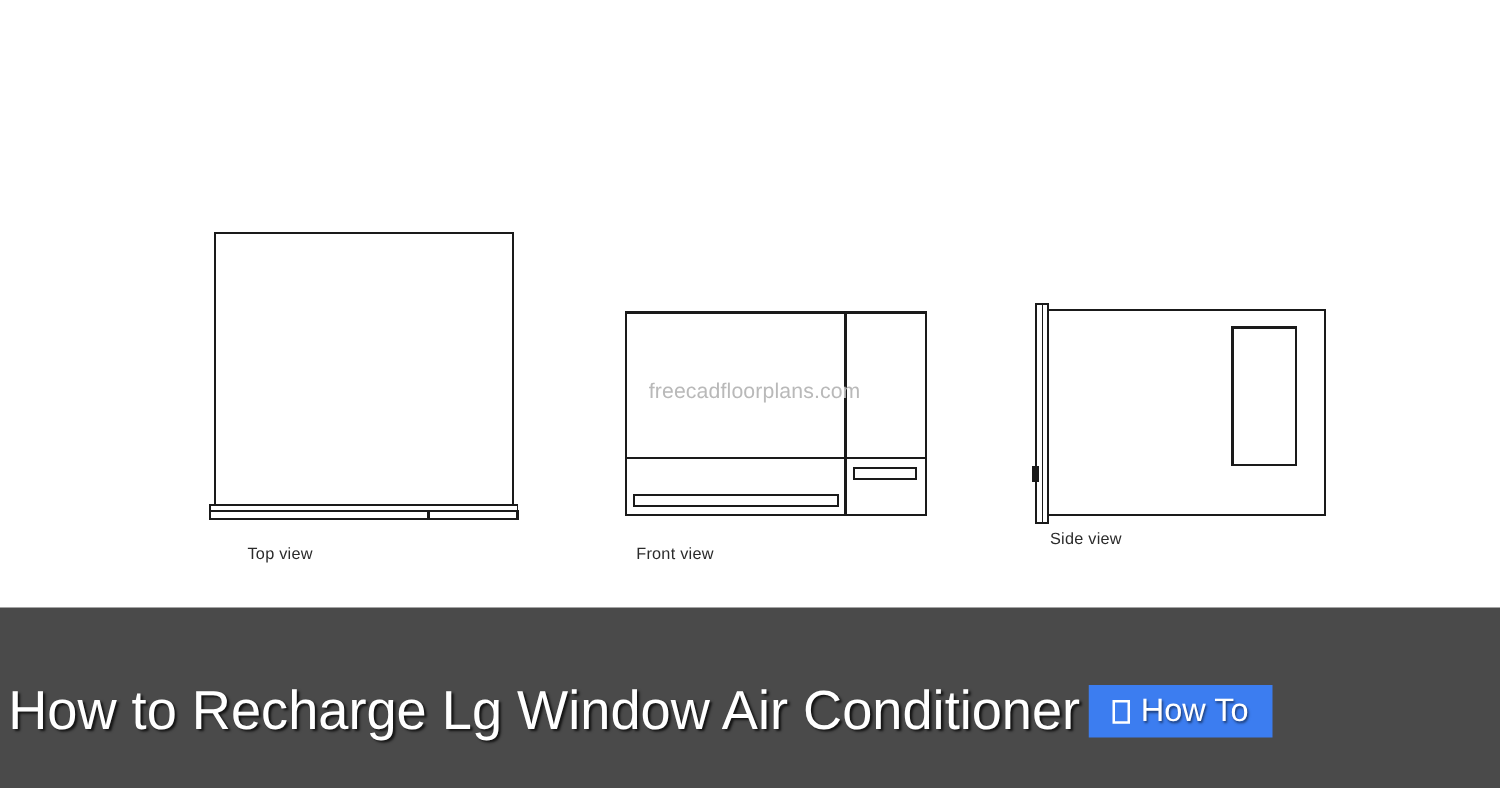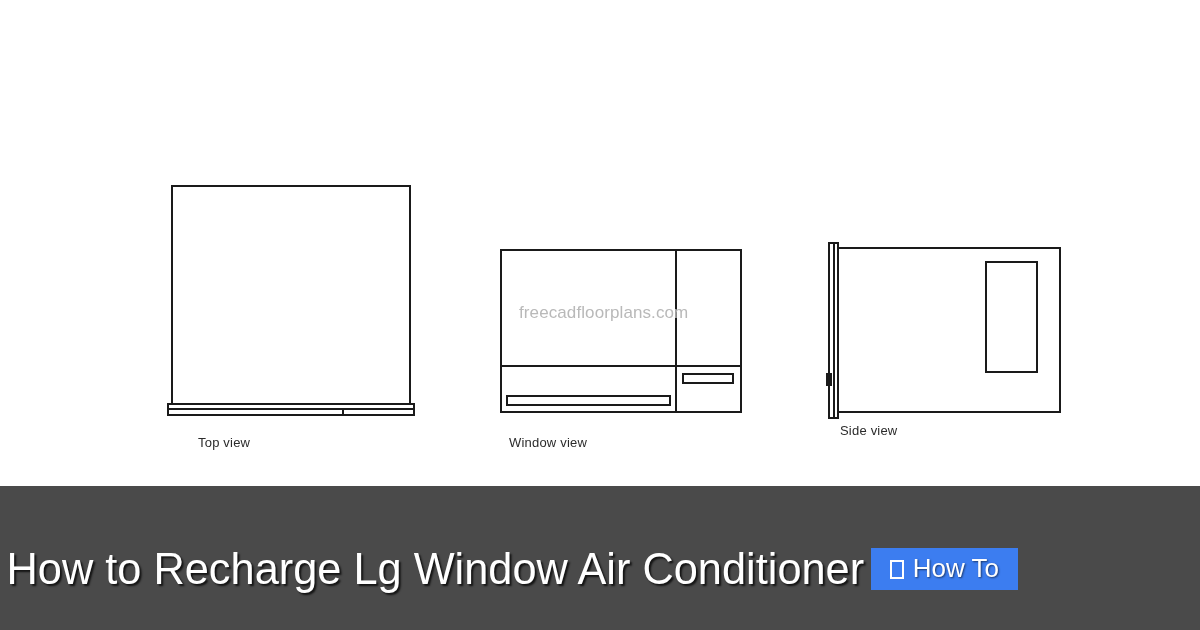--- a/index.html
+++ b/index.html
@@ -163,21 +163,21 @@
         <rect x="826" y="373" width="5" height="12" fill="#1a1a1a" stroke="#1a1a1a" stroke-width="1"></rect>
 
         <rect x="986" y="262" width="51" height="110" fill="#ffffff" stroke="#1a1a1a" stroke-width="1.8"></rect>
       </g>
 
     </svg>
 
     <div class="watermark">freecadfloorplans.com</div>
 
     <div class="view-caption caption-top">Top view</div>
-    <div class="view-caption caption-front">Window view</div>
+    <div class="view-caption caption-front">Front view</div>
     <div class="view-caption caption-side">Side view</div>
   </div>
 
   <div class="title-band">
     <h1 class="overlay-title">How to Recharge Lg Window Air Conditioner</h1>
 
     <div class="badge">
       <span class="badge-glyph"></span>
       <span class="badge-label">How To</span>
     </div>

